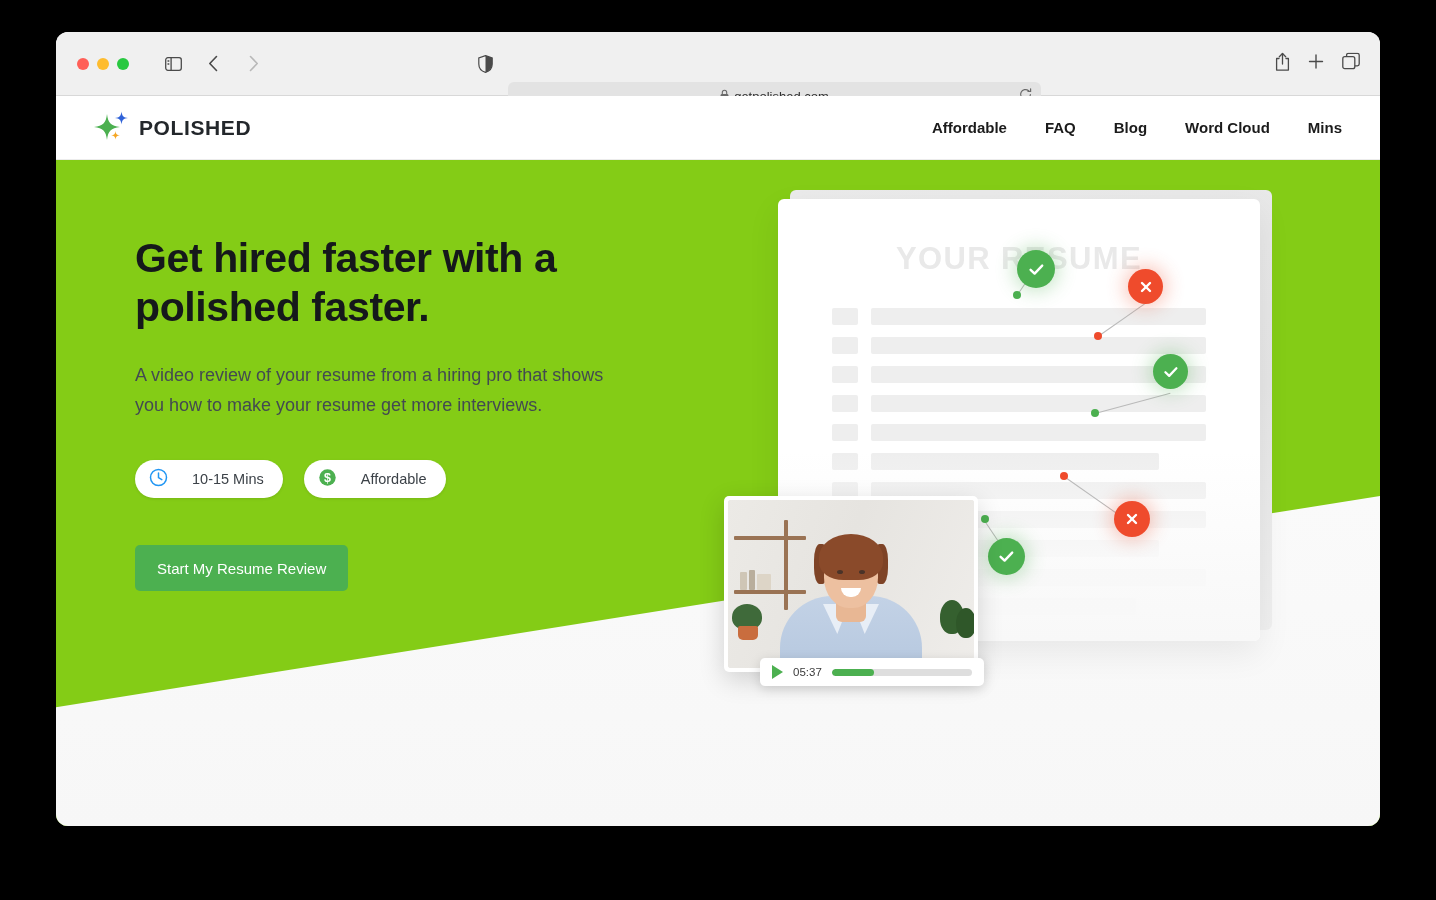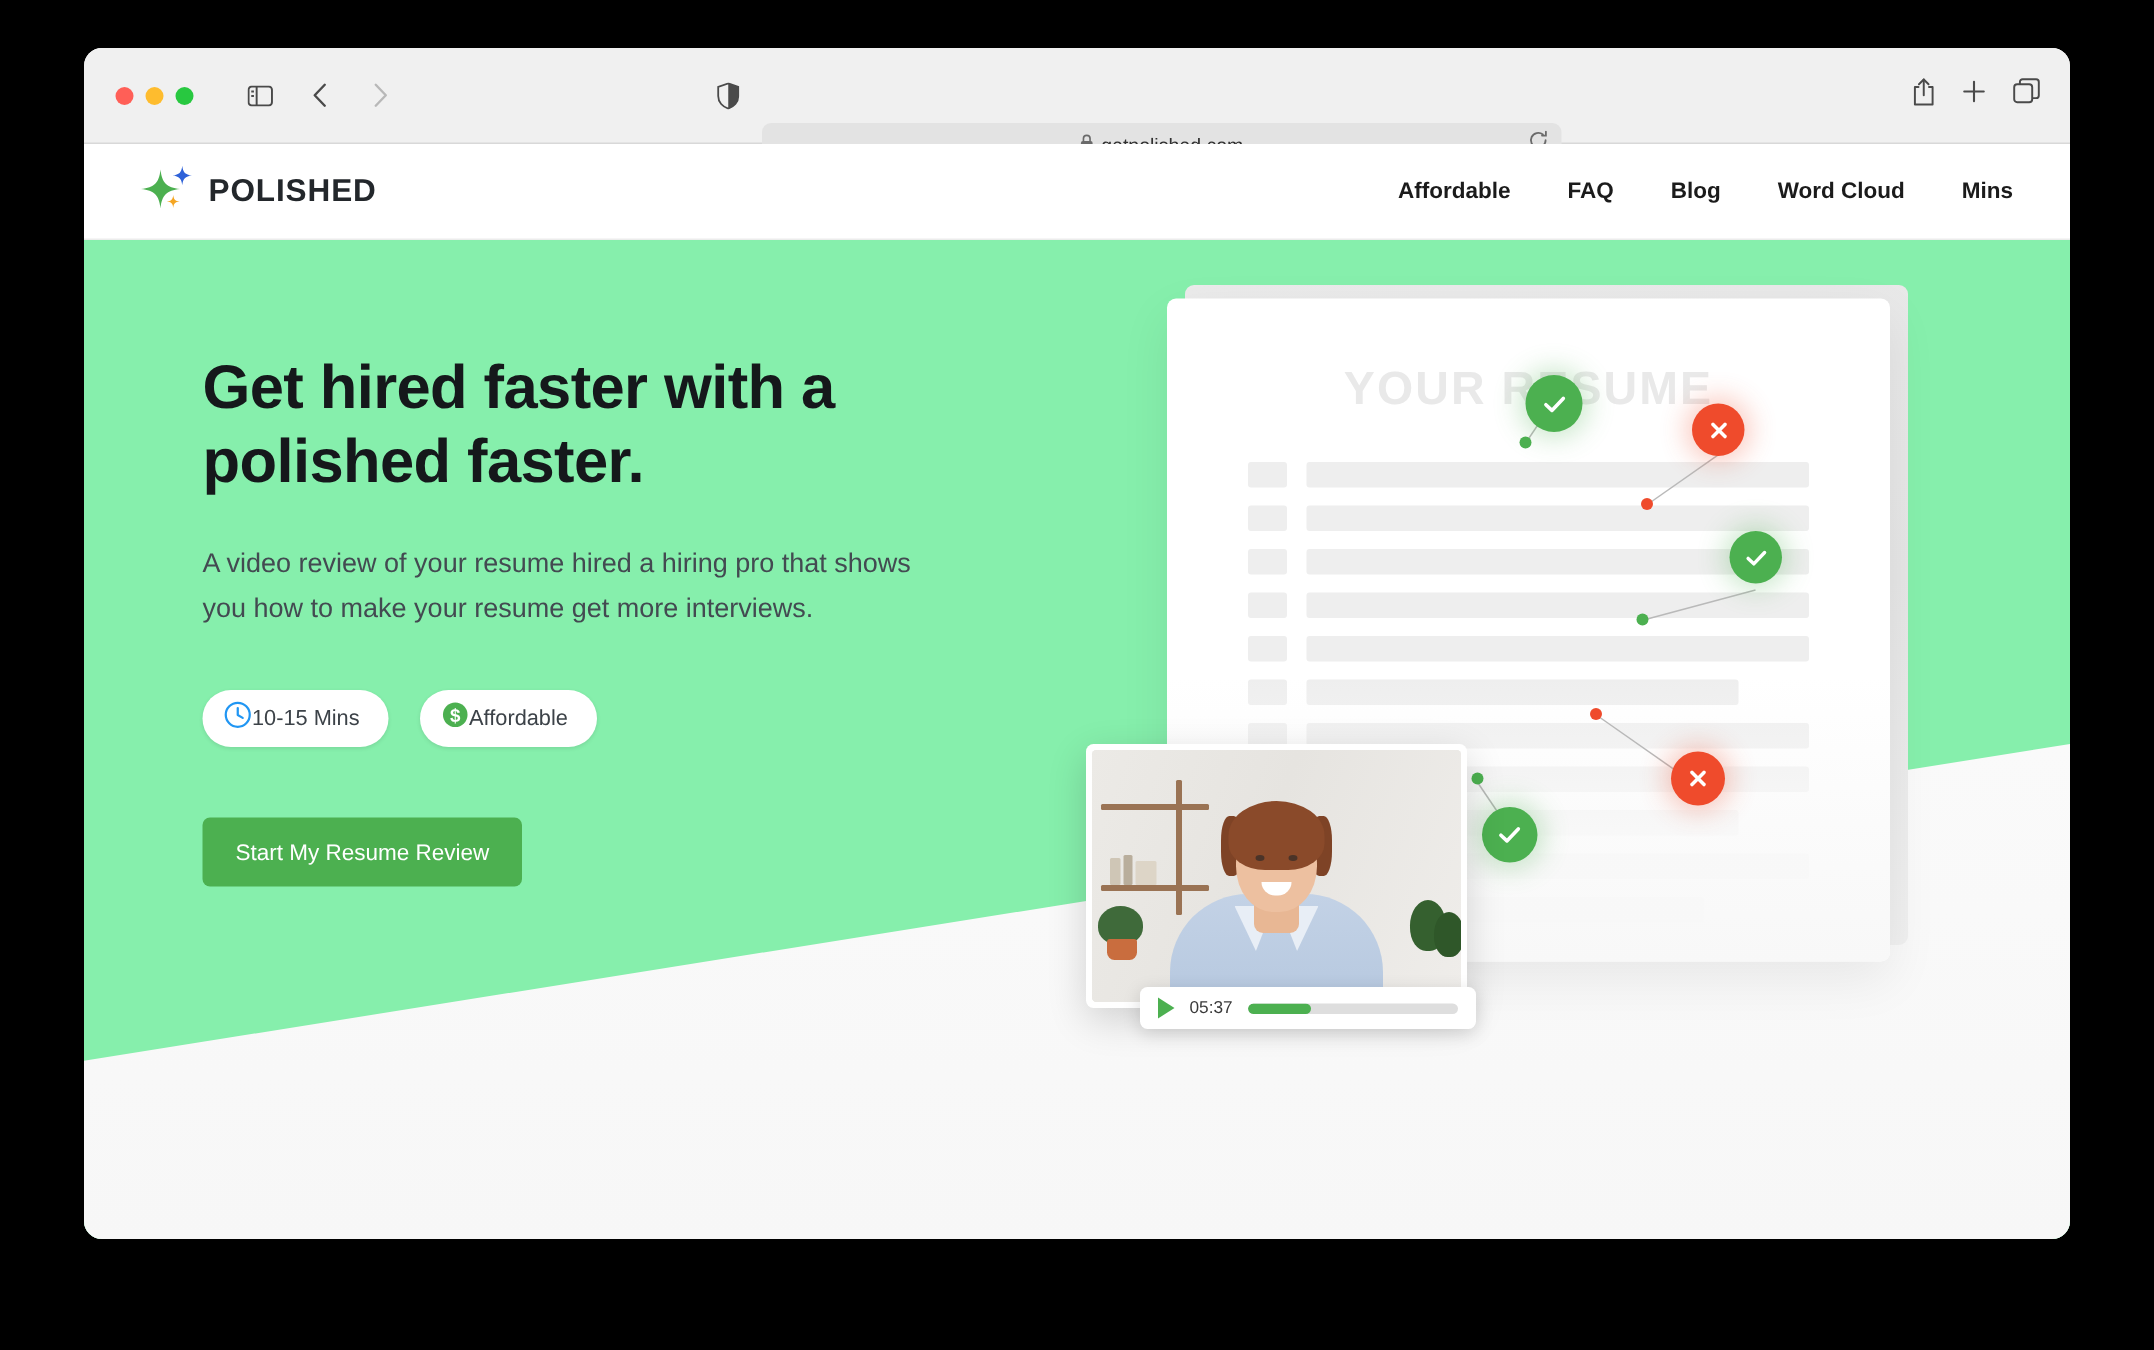--- a/index.html
+++ b/index.html
@@ -132,21 +132,21 @@
     font-weight: 700;
     color: #1b1b1b;
     text-decoration: none;
     white-space: nowrap;
   }
 
   
   .hero {
     position: relative;
     height: 666px;
-    background: #86efac;
+    background: #84cc16;
     overflow: hidden;
   }
 
   .hero-wedge {
     position: absolute;
     left: 0; right: 0; bottom: 0;
     height: 330px;
     background: linear-gradient(to bottom, #fafafa, #f7f7f7);
     clip-path: polygon(0% 100%, 0% 64%, 100% 0%, 100% 100%);
   }
@@ -176,21 +176,21 @@
   }
 
   .pill-row {
     margin-top: 40px;
     display: flex;
     gap: 21px;
   }
   .pill {
     display: flex;
     align-items: center;
-    gap: 0;
+    gap: 24px;
     height: 38px;
     padding: 0 19px 0 14px;
     background: #ffffff;
     border-radius: 19px;
     box-shadow: 0 1px 3px rgba(0,0,0,0.10);
   }
   .pill-label {
     font-size: 14.5px;
     color: #3c4248;
     white-space: nowrap;
@@ -498,21 +498,21 @@
   <div class="hero">
 
     <div class="hero-wedge"></div>
 
     <div class="hero-copy">
       <h1 class="hero-title">
         <span>Get hired faster with a</span><br>
         <span>polished faster.</span>
       </h1>
 
-      <p class="hero-sub">A video review of your resume hired a hiring pro that shows you how to make your resume get more interviews.</p>
+      <p class="hero-sub">A video review of your resume from a hiring pro that shows you how to make your resume get more interviews.</p>
 
       <div class="pill-row">
 
         <div class="pill">
           <span>
             <svg width="19" height="19" viewBox="0 0 19 19" fill="none" stroke="#2196f3" stroke-width="1.5">
               <circle cx="9.5" cy="9.5" r="8"></circle>
               <polyline points="9.5,5 9.5,9.7 12.8,11.6" stroke-linecap="round" stroke-linejoin="round"></polyline>
             </svg>
           </span>

